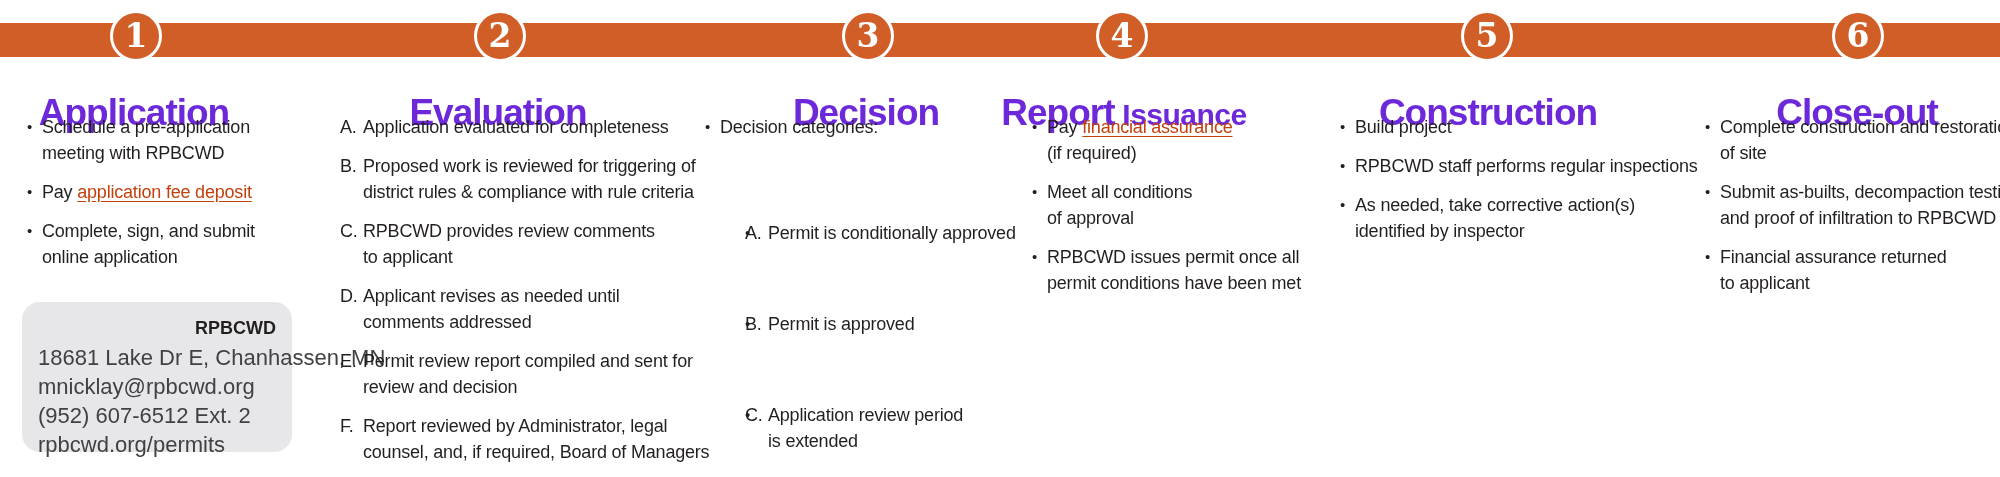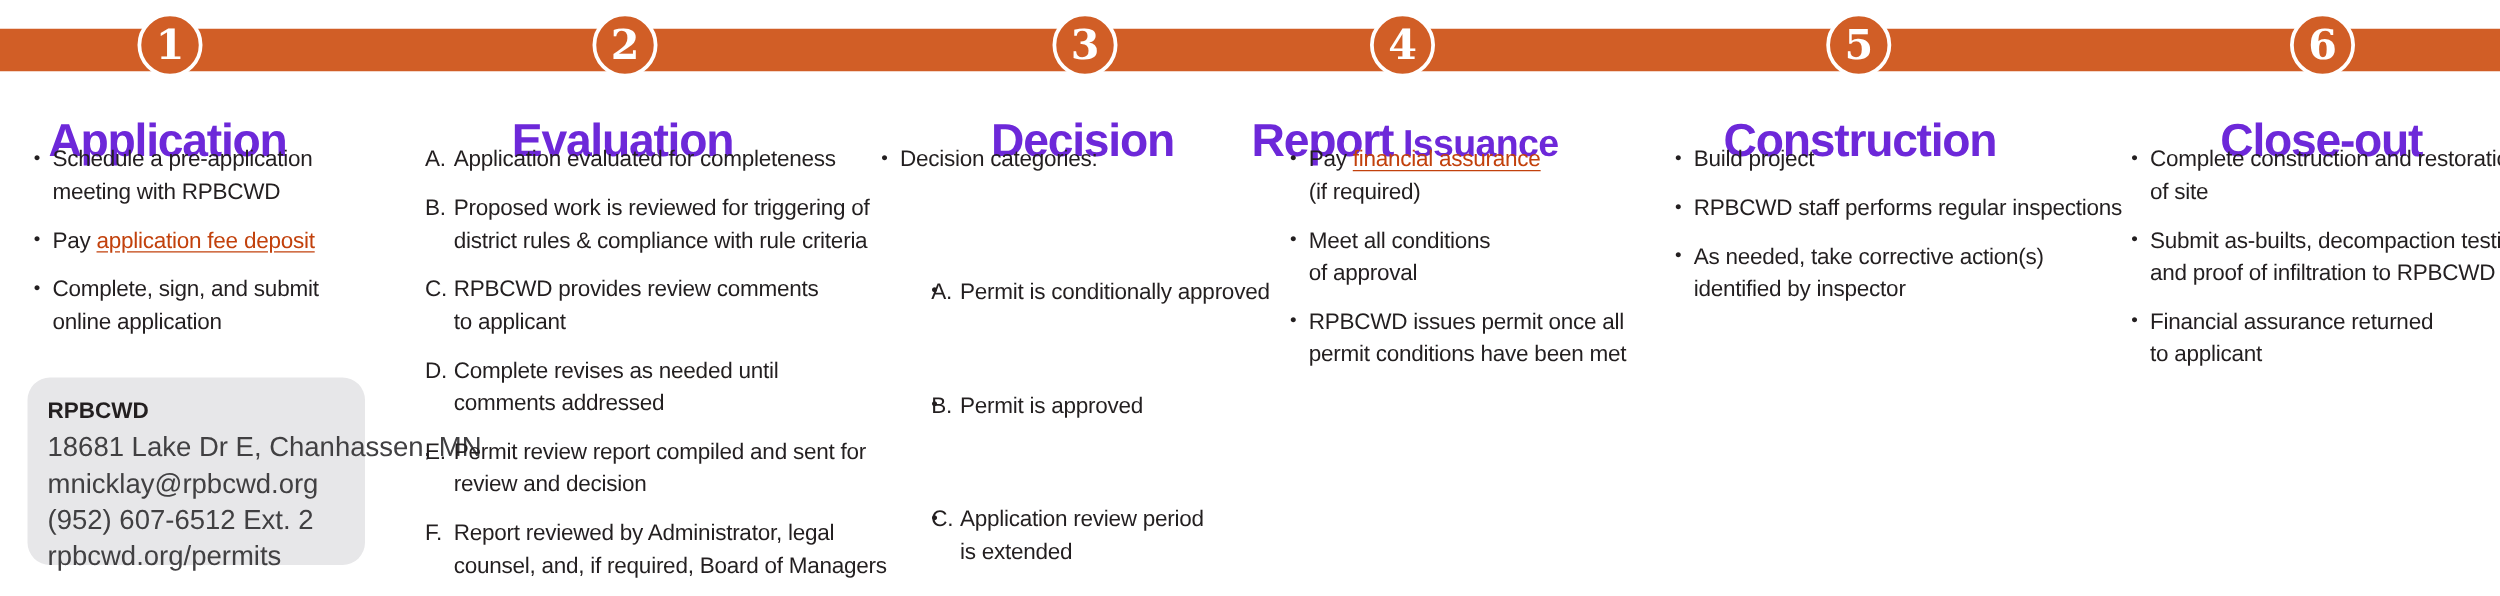--- a/index.html
+++ b/index.html
@@ -56,21 +56,21 @@
     text-decoration:underline;text-underline-offset:3px;
     color:#c2410c;cursor:pointer;
   }
   
   .contact-box{
     position:absolute;left:22px;top:302px;width:270px;height:150px;
     background:#e7e7e9;border-radius:18px;
     box-sizing:border-box;padding:15px 16px 0 16px;
     color:#414042;
   }
-  .contact-name{font-size:18px;font-weight:700;line-height:22px;margin-bottom:4px;color:#231f20;}
+  .contact-name{font-size:18px;font-weight:700;line-height:22px;margin-bottom:4px;color:#231f20;text-align:right;}
   .contact-line{font-size:22px;line-height:29px;white-space:pre;}
 </style>
 </head>
 <body>
 
 <div class="canvas">
 
   <div class="bar" style="background-color: rgb(209, 94, 38);"></div>
 
   <div class="step-circle" style="left: 110px; background-color: rgb(209, 94, 38);">
@@ -114,21 +114,21 @@
     <div class="contact-line">(952) 607-6512 Ext. 2</div>
     <div class="contact-line">rpbcwd.org/permits</div>
   </div>
 
   <ul class="list lettered" style="left:340px">
     <li><span class="ltr">A.</span><span>Application evaluated for completeness</span></li>
     <li><span class="ltr">B.</span><span>Proposed work is reviewed for triggering of
 district rules &amp; compliance with rule criteria</span></li>
     <li><span class="ltr">C.</span><span>RPBCWD provides review comments
 to applicant</span></li>
-    <li><span class="ltr">D.</span><span>Complete revises as needed until
+    <li><span class="ltr">D.</span><span>Applicant revises as needed until
 comments addressed</span></li>
     <li><span class="ltr">E.</span><span>Permit review report compiled and sent for
 review and decision</span></li>
     <li><span class="ltr">F.</span><span>Report reviewed by Administrator, legal
 counsel, and, if required, Board of Managers</span></li>
   </ul>
 
   <ul class="list bullets" style="left:705px">
     <li><span>Decision categories:</span>
       <ul class="sub-list lettered sub-wrap" style="margin-left:25px">

